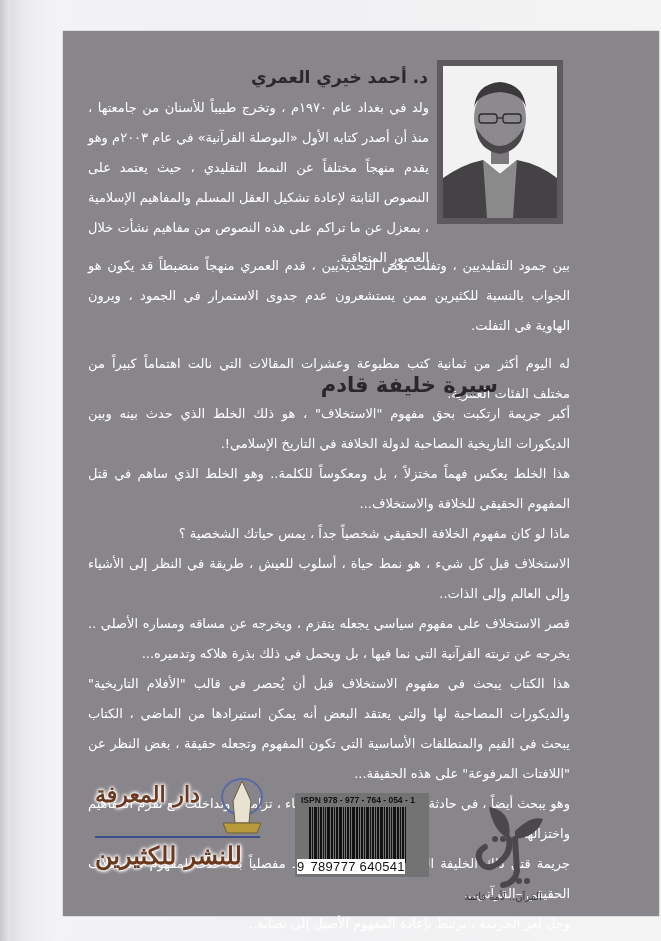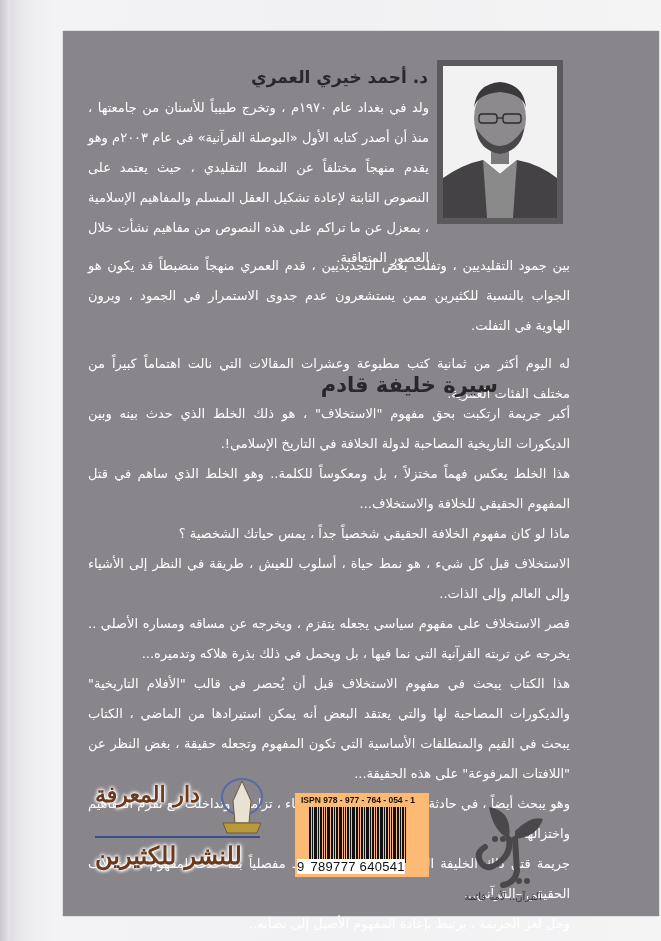--- a/index.html
+++ b/index.html
@@ -36,21 +36,21 @@
   }
   .section-title {
     position: absolute; left: 250px; top: 364px; width: 265px;
     direction: rtl; text-align: right;
     font-size: 21px; font-weight: bold; color: #29272b;
   }
   .para { margin: 0 0 0 0; }
   .gap { }
   .barcode {
     position: absolute; left: 232px; top: 762px; width: 134px; height: 84px;
-    background: #fdba74; padding: 0;
+    background: #737373; padding: 0;
   }
   .isbn-text {
     position: absolute; left: 6px; top: 2px; font-size: 8.5px; font-weight: bold;
     color: #111; font-family: "Liberation Sans", sans-serif; white-space: nowrap;
   }
   .bars {
     position: absolute; left: 14px; top: 14px; width: 114px; height: 56px;
     display: flex; align-items: stretch;
   }
   .bars span { display: block; background: #111; margin-right: 1px; }

